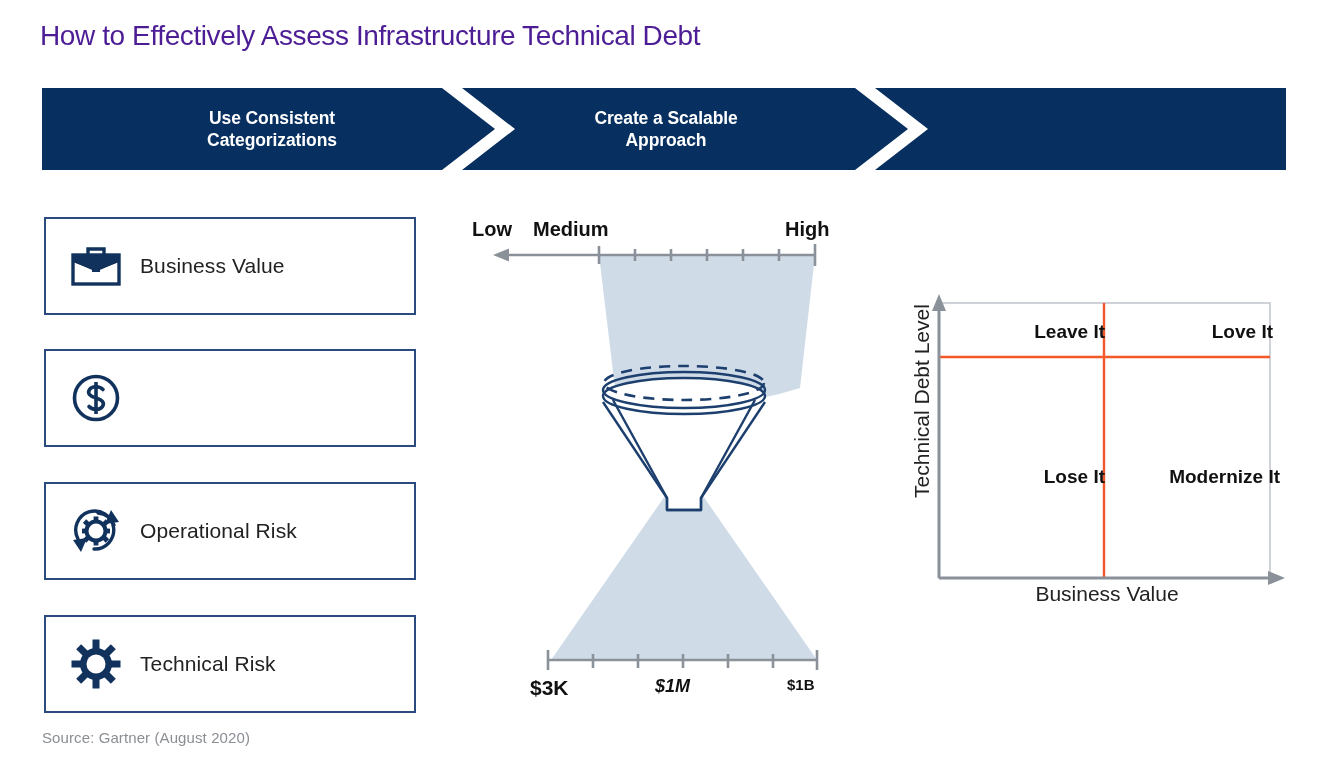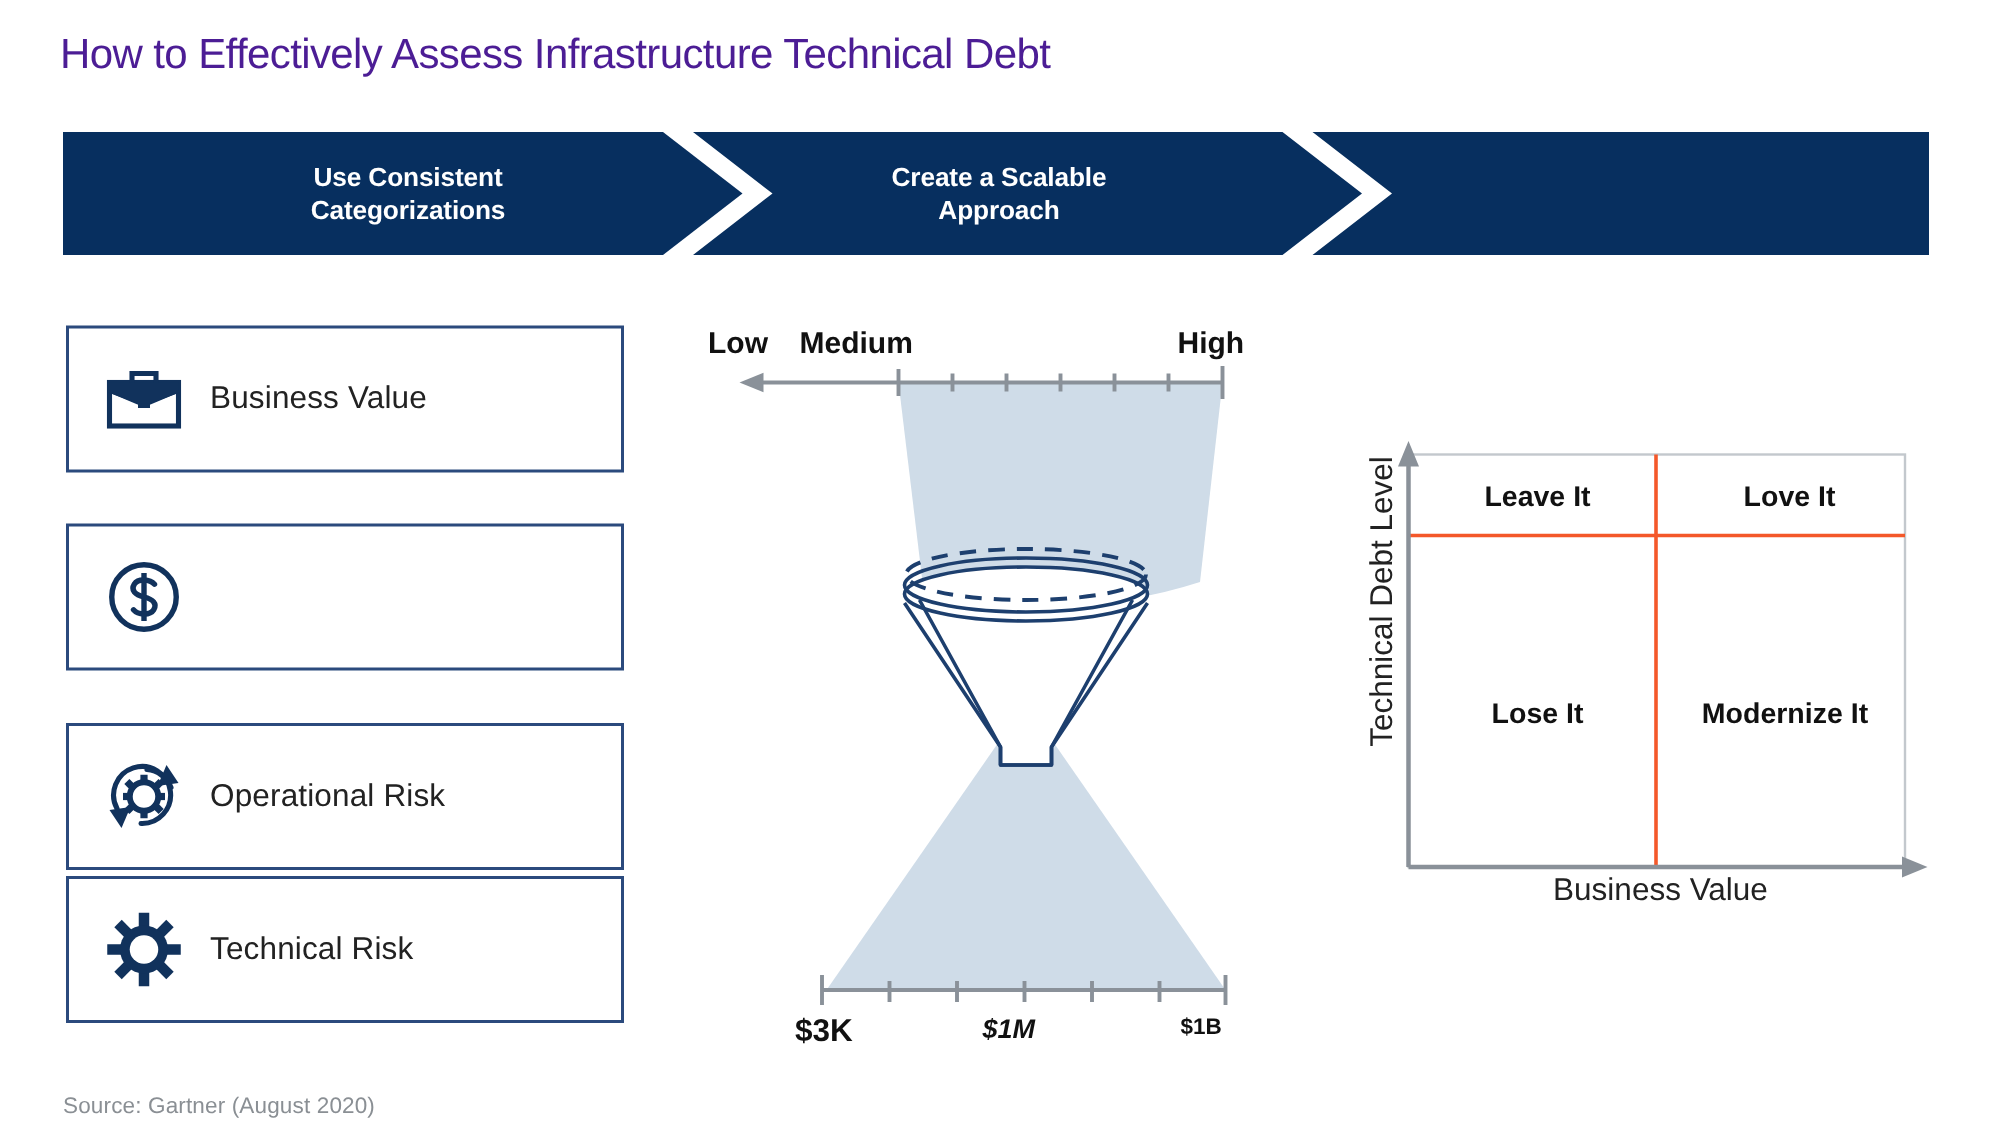--- a/index.html
+++ b/index.html
@@ -64,21 +64,21 @@
     height: 98px;
     border: 2px solid #2b4a7d;
     background: #ffffff;
     box-sizing: border-box;
     display: flex;
     align-items: center;
   }
   #cat-card-0 { top: 217px; }
   #cat-card-1 { top: 349px; }
   #cat-card-2 { top: 482px; }
-  #cat-card-3 { top: 584px; }
+  #cat-card-3 { top: 615px; }
   .cat-icon {
     width: 60px;
     margin-left: 20px;
     display: flex;
     align-items: center;
     justify-content: center;
     flex: 0 0 auto;
   }
   .cat-label {
     font-size: 21px;
@@ -115,21 +115,21 @@
     left: 895px;
     top: 285px;
     width: 400px;
     height: 340px;
   }
   .quad-label {
     position: absolute;
     font-size: 19px;
     font-weight: bold;
     color: #111111;
-    text-align: center;
+    text-align: right;
     white-space: nowrap;
   }
   #quad-leave { left: 50px;  top: 36px;  width: 160px; }
   #quad-love  { left: 218px; top: 36px;  width: 160px; }
   #quad-lose  { left: 50px;  top: 181px; width: 160px; }
   #quad-mod   { left: 205px; top: 181px; width: 180px; }
   #matrix-ylabel {
     position: absolute;
     left: -98px;
     top: 104px;

